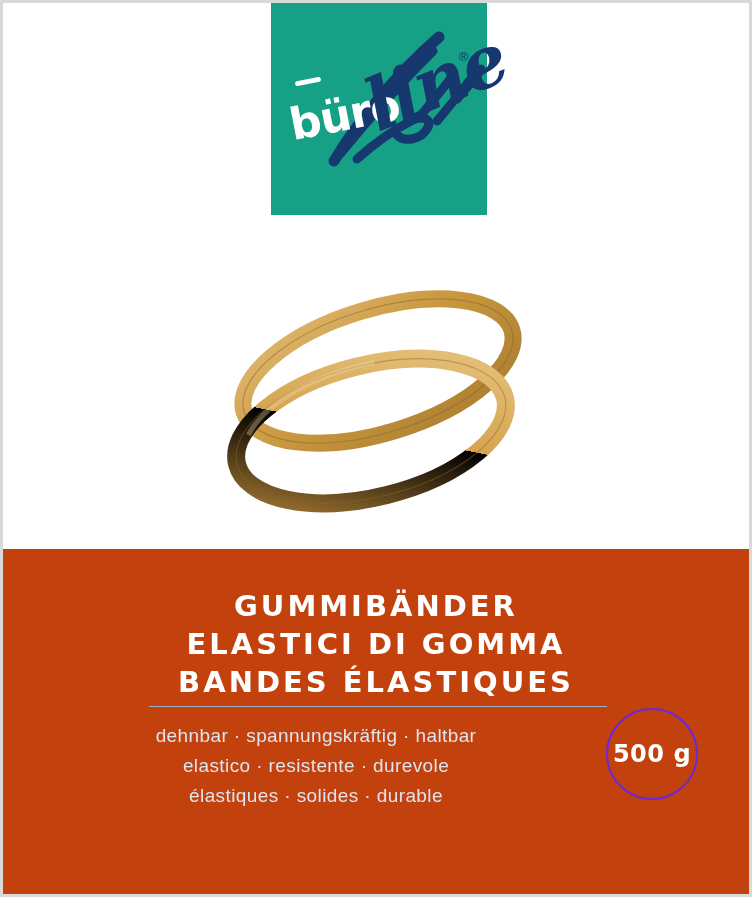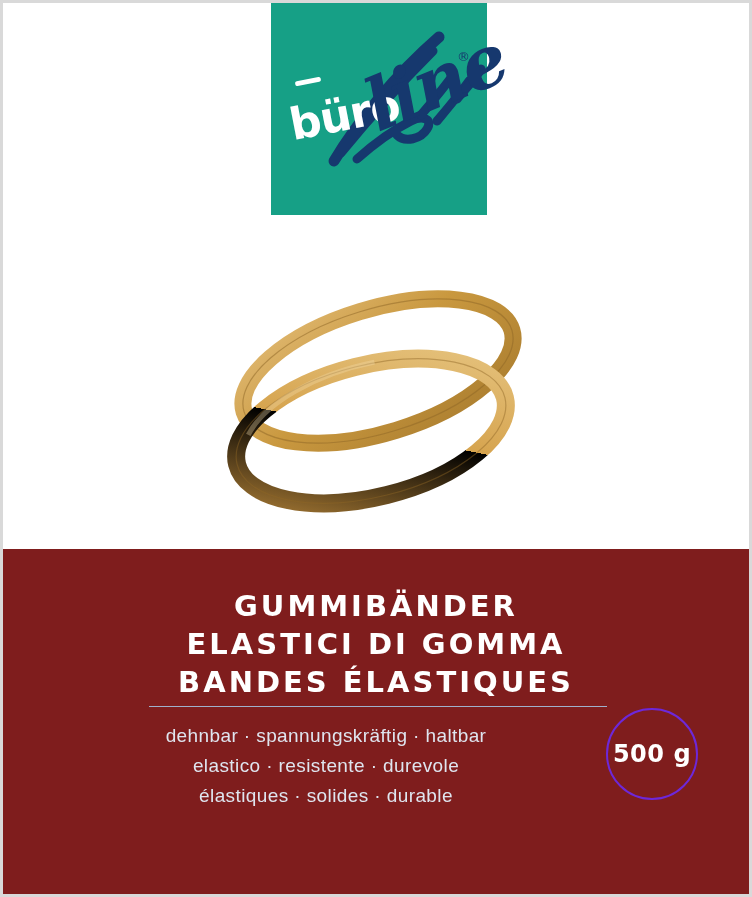--- a/index.html
+++ b/index.html
@@ -102,21 +102,21 @@
     width: 350px;
     height: 280px;
   }
   
   .lower {
     position: absolute;
     left: 3px;
     top: 549px;
     width: 746px;
     height: 345px;
-    background: #7f1d1d;
+    background: #c2410c;
   }
   .titles {
     position: absolute;
     left: 0;
     top: 38px;
     width: 746px;
     text-align: center;
   }
   .title-line {
     color: #ffffff;
@@ -130,21 +130,21 @@
   .divider {
     position: absolute;
     left: 146px;
     top: 157px;
     width: 458px;
     height: 1px;
     background: #9fb0cb;
   }
   .features {
     position: absolute;
-    left: 11px;
+    left: 1px;
     top: 172px;
     width: 624px;
     text-align: center;
   }
   .feature-line {
     color: #dfe5ef;
     font-family: "Liberation Sans", sans-serif;
     font-size: 19px;
     line-height: 30px;
     letter-spacing: 0.4px;

